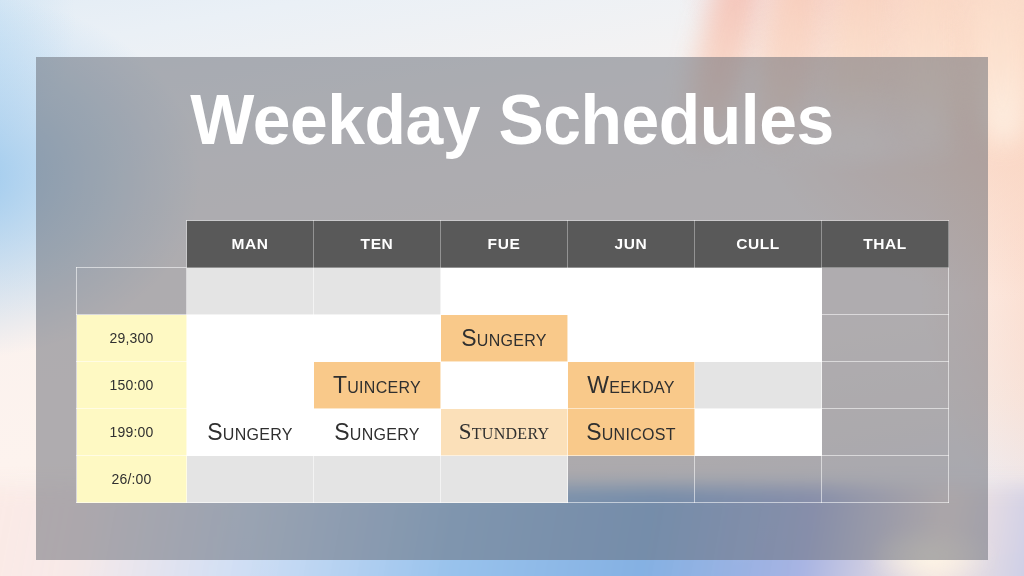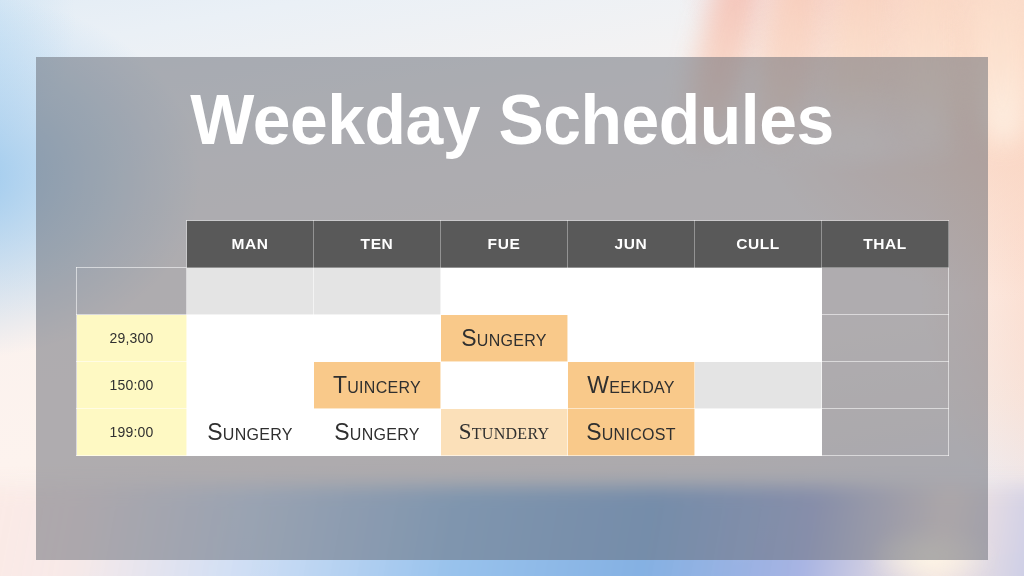--- a/index.html
+++ b/index.html
@@ -259,15 +259,24 @@
         </tr>
         <tr>
           <td class="rowlabel">199:00</td>
           <td class="cell bg-white">Sungery</td>
           <td class="cell bg-white">Sungery</td>
           <td class="cell bg-orange-light">Stundery</td>
           <td class="cell bg-orange">Sunicost</td>
           <td class="cell bg-white"></td>
           <td class="cell bg-none"></td>
         </tr>
+        <tr>
+          <td class="rowlabel">26/:00</td>
+          <td class="cell bg-gray"></td>
+          <td class="cell bg-gray"></td>
+          <td class="cell bg-gray"></td>
+          <td class="cell bg-none"></td>
+          <td class="cell bg-none"></td>
+          <td class="cell bg-none"></td>
+        </tr>
       </tbody>
   </table>
 </div>
 
 </body></html>

